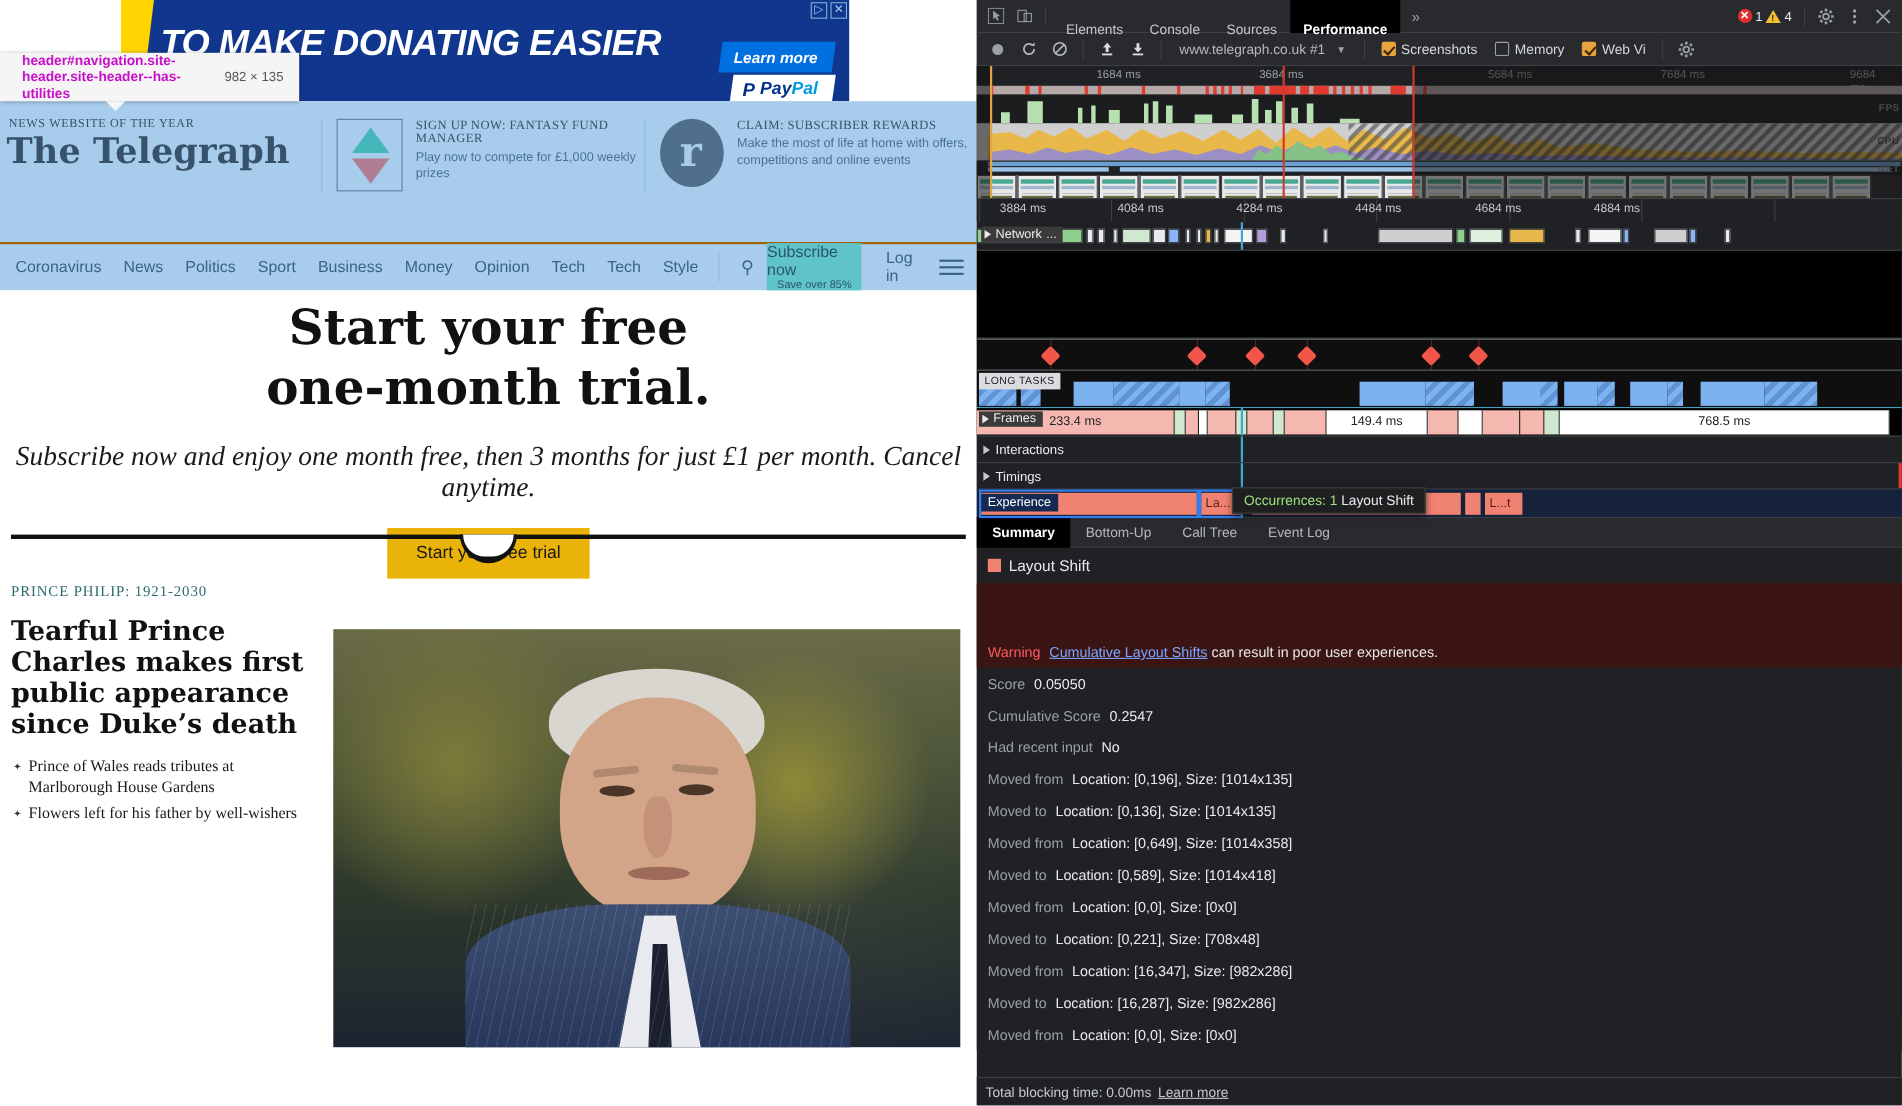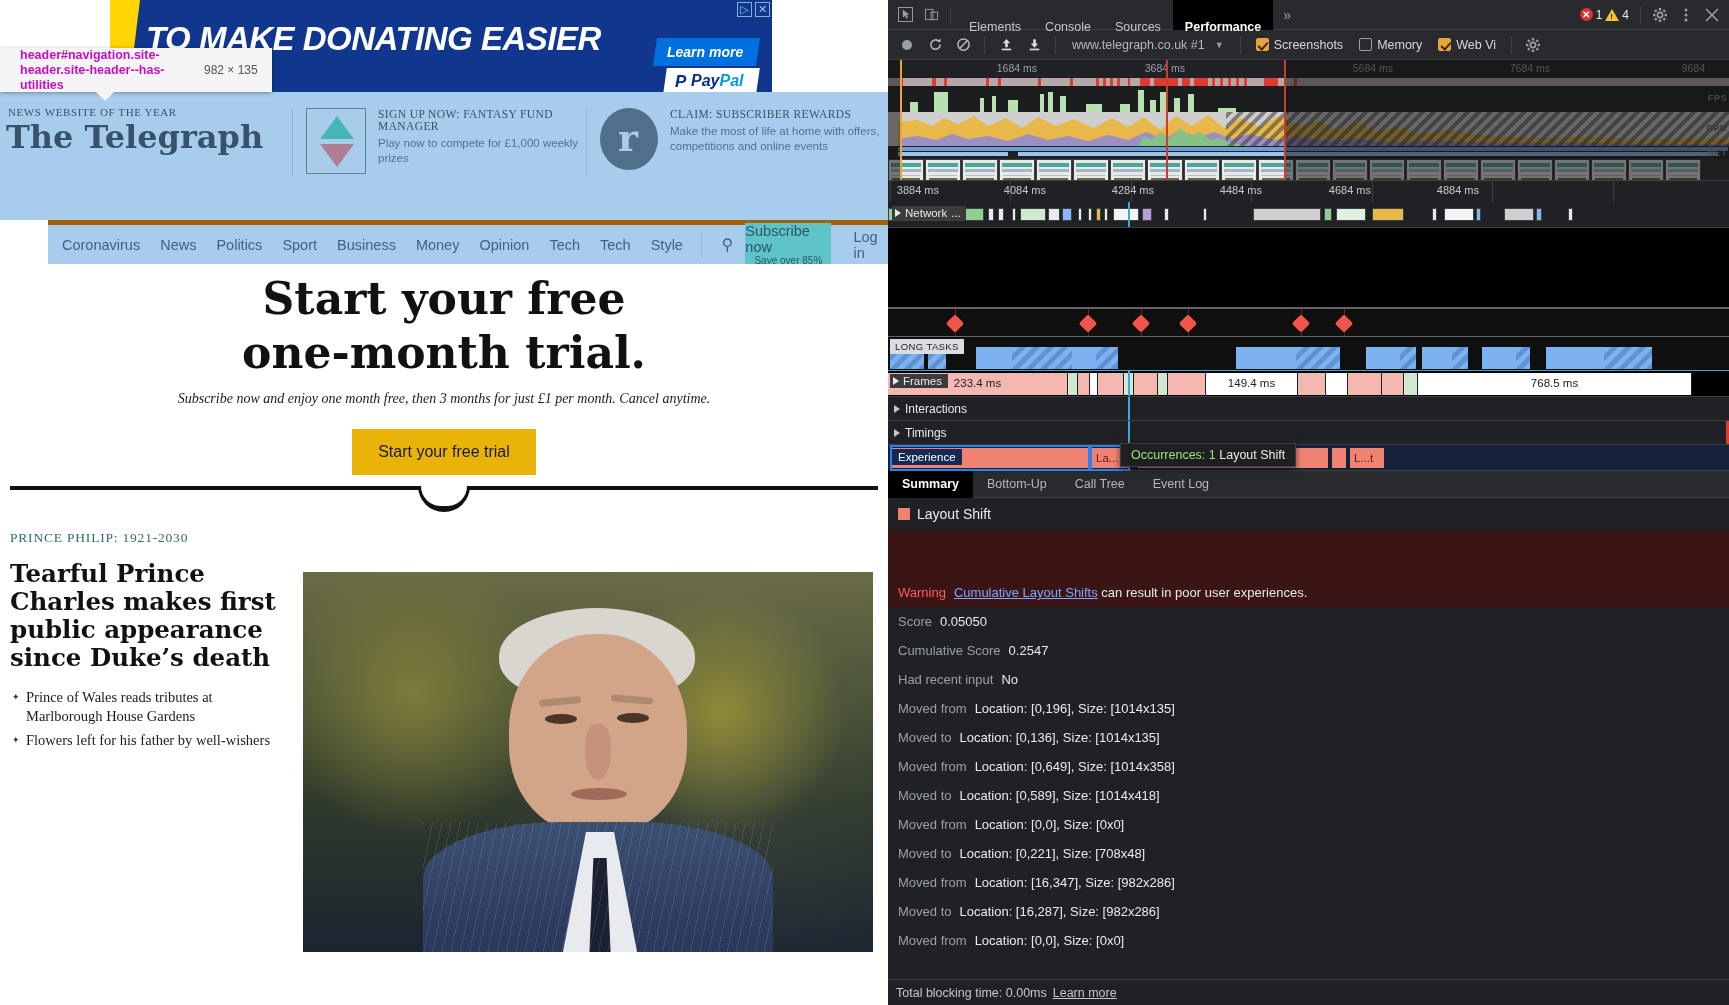--- a/index.html
+++ b/index.html
@@ -135,22 +135,21 @@
     font-size: 11.5px; line-height: 15px; color: #4c7197;
   }
   .tg-promo-divider {
     position: absolute; top: 16px; width: 1px; height: 68px; background: #8fb8d8;
   }
 
   
   .tg-nav {
     position: absolute; left: 0; top: 220px; width: 888px; height: 44px;
     background: #a8cdec; display: flex; align-items: center;
-    border-top: 5px solid #a16207;
-    margin-left: 48px;
+    border-top: 2px solid #a16207;
   }
   .nav-item {
     font-size: 14.5px; color: #3c6287; padding: 0 10px; white-space: nowrap;
   }
   .nav-item:first-child { padding-left: 14px; }
   .nav-sep { width:1px; height:26px; background:#8fb8d8; margin: 0 8px; }
   .nav-search { font-size: 16px; color:#3c6287; padding: 0 12px; }
   .nav-sub {
     background: #5fc4c8; height: 44px; width: 128px;
     display:flex; flex-direction:column; justify-content:center; align-items:center;
@@ -168,21 +167,21 @@
   .hero {
     position: absolute; left: 0; top: 264px; width: 888px; height: 230px;
     background: #fff; text-align: center;
   }
   .hero h1 {
     font-family: "DejaVu Serif", serif; font-weight: bold;
     font-size: 44px; line-height: 54px; color: #111; margin-top: 8px;
   }
   .hero .sub {
     font-family: "Liberation Serif", serif; font-style: italic;
-    font-size: 14px; color: #1a1a1a; margin-top: 11px;
+    font-size: 25px; color: #1a1a1a; margin-top: 22px;
   }
   .hero .cta {
     display:inline-block; margin-top: 22px;
     background:#eab308; color:#1a1a1a; font-size:16px;
     padding: 14px 26px;
   }
   .hero-rule {
     position:absolute; left:10px; top:222px; width:868px; height:4px;
     background:#111;
   }
@@ -336,21 +335,21 @@
   }
   .ov-window-edge{ position:absolute; top:0; bottom:0; width:2px; background:#cc3b30; z-index:6;}
   .ov-cursor{ position:absolute; top:0; bottom:0; width:1.5px; background:#e8a33d; z-index:7;}
 
   
   .main-ruler {
     height:22px; background:#202124; position:relative; border-top:1px solid #3c4043;
   }
   .main-ruler .tick {
     position:absolute; top:3px; font-size:11px; color:#c5c8ca;
-    transform:translateX(-100%); padding-right:4px;
+    transform:translateX(-100%); padding-right:4px;margin-left:12px;
   }
   .main-ruler .tickline{position:absolute; top:0; bottom:0; width:1px; background:#3c4043;}
 
   
   .net-band { height:26px; background:#202124; position:relative; border-bottom:1px solid #3c4043;}
   .band-label{
     position:absolute; left:4px; top:4px; z-index:4;
     background:#3c3a3a; color:#e8eaed; font-size:11.5px; padding:1px 5px 1px 3px;
     display:flex; align-items:center; gap:4px;
   }
@@ -1006,21 +1005,21 @@
     <div class="fr-seg" style="left:270px;width:10px;background:#cfe8cf"></div>
     <div class="fr-seg" style="left:280px;width:38px;background:#f5b8b0"></div>
     <div class="fr-seg" style="left:318px;width:92px;background:#ffffff">
       <span class="ft">149.4 ms</span>
     </div>
     <div class="fr-seg" style="left:410px;width:28px;background:#f5b8b0"></div>
     <div class="fr-seg" style="left:438px;width:22px;background:#ffffff"></div>
     <div class="fr-seg" style="left:460px;width:34px;background:#f5b8b0"></div>
     <div class="fr-seg" style="left:494px;width:22px;background:#f5b8b0"></div>
     <div class="fr-seg" style="left:516px;width:14px;background:#cfe8cf"></div>
-    <div class="fr-seg" style="left:530px;width:274px;background:#ffffff">
+    <div class="fr-seg" style="left:530px;width:300px;background:#ffffff">
       <span class="ft">768.5 ms</span>
     </div>
     <div class="vline-blue" style="left:240px"></div>
   </div>
 
   <div class="sub-row">
     <div class="lbl">
       <span class="caret-r-sm"></span>
       <span>Interactions</span>
     </div>

